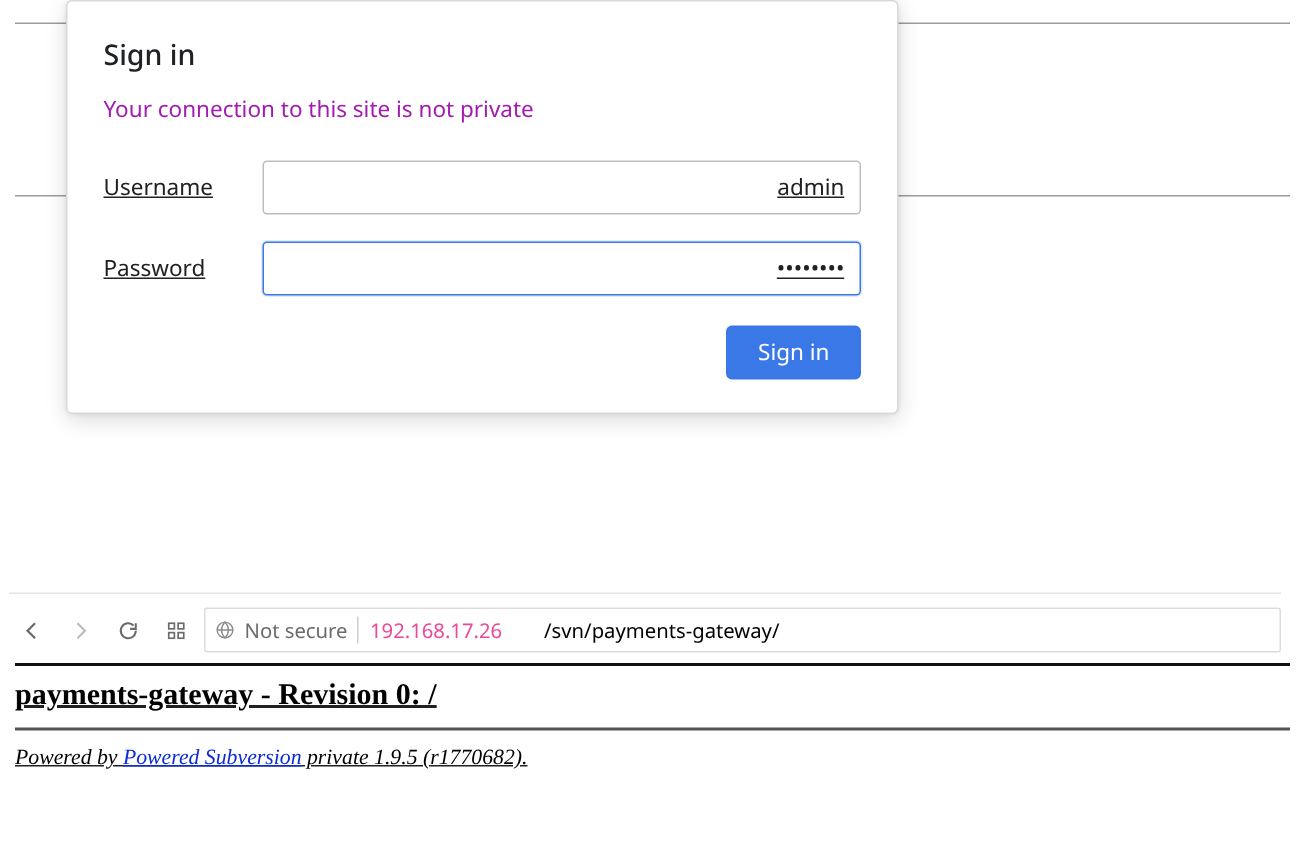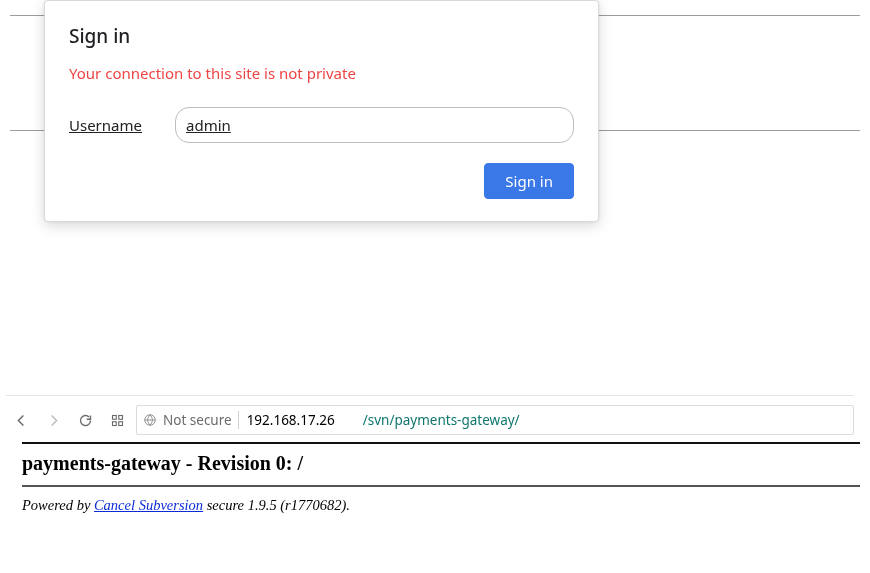--- a/index.html
+++ b/index.html
@@ -52,49 +52,50 @@
   }
 
   .dlg-origin {
     font-size: 15px;
     color: #202124;
     margin-bottom: 4px;
   }
 
   .dlg-warning {
     font-size: 15px;
-    color: #ef4444;
+    color: #a21caf;
     margin-bottom: 24px;
   }
 
   .field-row {
     display: flex;
     align-items: center;
     margin-bottom: 18px;
     text-decoration: underline;
   }
 
   .field-label {
     width: 106px;
     font-size: 15px;
     color: #202124;
   }
 
   .field-input {
     flex: 1;
     height: 36px;
     border: 1px solid #bdbdbd;
-    border-radius: 14px;
+    border-radius: 3px;
     padding: 0 10px;
     font-size: 15px;
     color: #202124;
     outline: none;
     background: #fff;
     font-family: inherit;
     box-sizing: border-box;
+    text-align: right;
   }
   .field-input.focused {
     border: 1px solid #3b78e7;
     box-shadow: 0 0 0 1px rgba(59,120,231,0.15);
   }
 
   .button-row {
     display: flex;
     justify-content: flex-end;
     gap: 12px;
@@ -174,29 +175,30 @@
     color: #6b6b6b;
     margin-right: 6px;
     white-space: nowrap;
   }
   .omnibox .sep {
     width: 1px;
     height: 18px;
     background: #cfcfcf;
     margin-right: 8px;
   }
-  .url-host { color: #000000; }
-  .url-path { color: #0f766e; padding-left: 28px; }
+  .url-host { color: #ec4899; }
+  .url-path { color: #000000; padding-left: 28px; }
 
   
   .repo-section {
     position: absolute;
-    left: 22px;
+    left: 10px;
     right: 10px;
     top: 442px;
+    text-decoration: underline;
   }
   .repo-hr-top {
     height: 2px;
     background: #111;
     margin-bottom: 8px;
   }
   .repo-title {
     font-family: "Times New Roman", Times, serif;
     font-weight: bold;
     font-size: 20px;
@@ -229,20 +231,24 @@
 
   <div class="auth-dialog">
     <div class="dlg-title">Sign in</div>
     <div class="dlg-warning">Your connection to this site is not private</div>
 
     <div class="field-row">
       <div class="field-label">Username</div>
       <input class="field-input" type="text" value="admin" style="">
     </div>
 
+    <div class="field-row">
+      <div class="field-label">Password</div>
+      <input class="field-input focused" type="text" value="••••••••" style="">
+    </div>
 
     <div class="button-row">
       <button class="btn btn-primary">Sign in</button>
     </div>
   </div>
 
   <div class="browser-bar">
     <div class="nav-icons">
       <span class="nav-btn">
         <svg viewBox="0 0 24 24" fill="none" stroke="#6b6b6b" stroke-width="2.4">
@@ -281,17 +287,17 @@
       <span class="url-host">192.168.17.26</span>
         <span class="url-path">/svn/payments-gateway/</span>
     </div>
   </div>
 
   <div class="repo-section">
     <div class="repo-hr-top"></div>
     <h2 class="repo-title">payments-gateway - Revision 0: /</h2>
     <div class="repo-hr-mid"></div>
     <div class="repo-footer">
-      <span>Powered by </span><a href="#">Cancel Subversion</a><span> secure 1.9.5 (r1770682).</span>
+      <span>Powered by </span><a href="#">Powered Subversion</a><span> private 1.9.5 (r1770682).</span>
     </div>
   </div>
 
 </div>
 
 </body></html>

